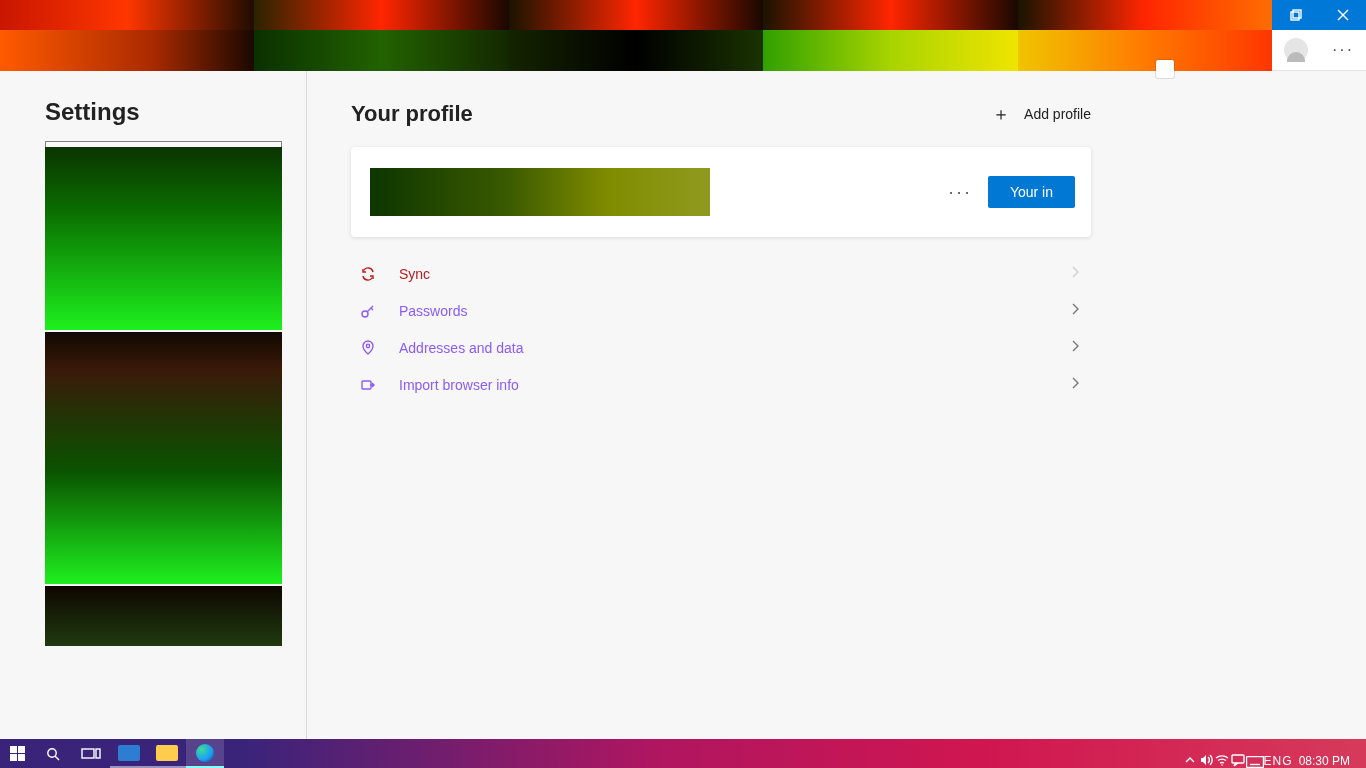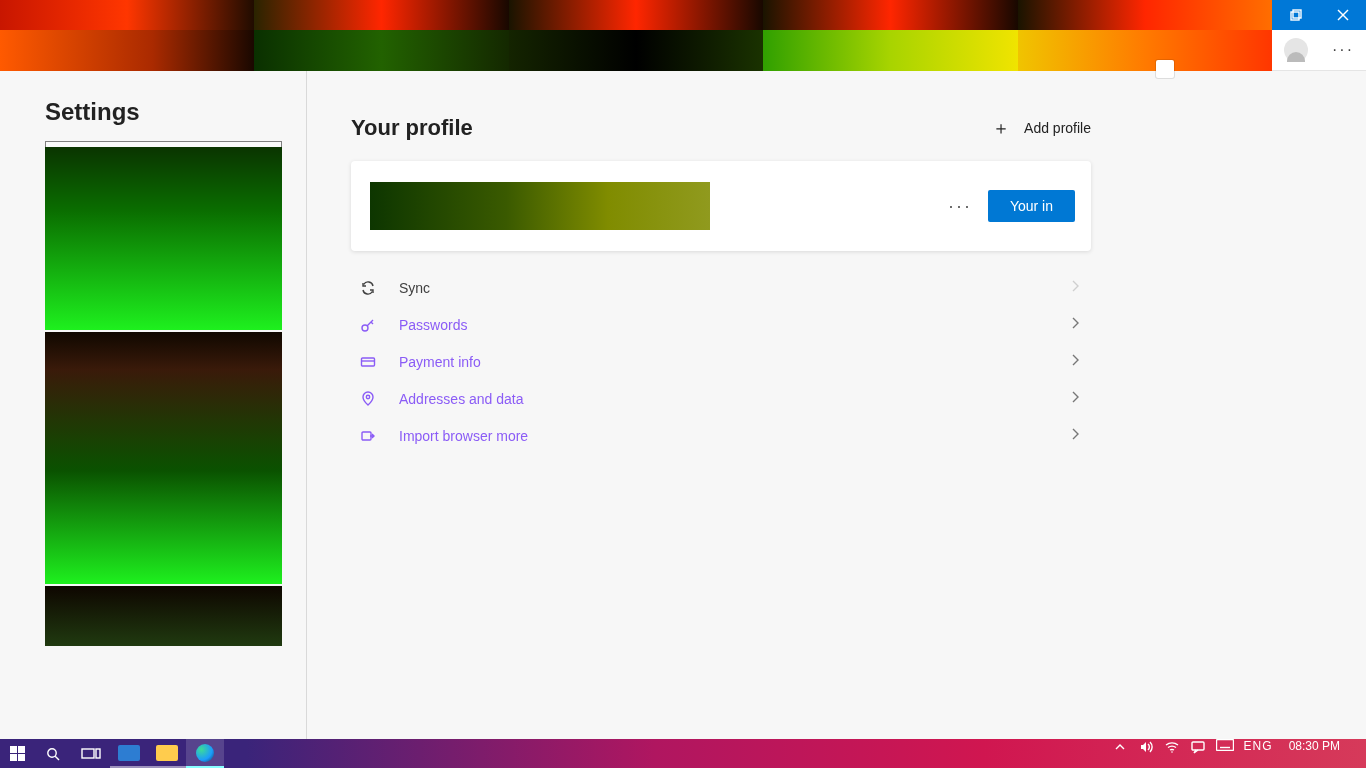--- a/index.html
+++ b/index.html
@@ -50,53 +50,53 @@
   .body-area{display:flex;width:100%;height:668px;background:#f7f7f7;justify-content:space-between;}
   .sidebar{width:307px;height:100%;border-right:1px solid #d9d9d9;padding:27px 20px 0 45px;}
   .settings-title{font-size:24px;font-weight:600;color:#222;}
   .side-blocks{margin-top:15px;}
   .sb{width:237px;margin-bottom:0;}
   .sb0{height:6px;background:#fafafa;border:1px solid #808080;border-bottom:none;}
   .sb1{height:183px;background:linear-gradient(180deg,#0a3400 0%,#0a6e00 35%,#1ef01e 100%);}
   .sb2{height:252px;background:linear-gradient(180deg,#100800 0%,#3a1a0a 15%,#0a5200 55%,#1ef01e 100%);margin-top:2px;}
   .sb3{height:60px;background:linear-gradient(180deg,#0e0600 0%,#203a10 100%);margin-top:2px;}
   
-  .main{flex:1;padding:44px 50px 0 44px;position:relative;}
+  .main{flex:1;padding:30px 50px 0 44px;position:relative;}
   .main-header{display:flex;justify-content:space-between;align-items:center;width:740px;}
   .page-title{font-size:22px;font-weight:600;color:#222;}
   .add-profile{display:flex;align-items:center;gap:14px;color:#222;font-size:14px;cursor:pointer;}
   .plus-icon{font-size:18px;font-weight:400;}
   .card{margin-top:20px;width:740px;height:90px;background:#fff;border-radius:4px;box-shadow:0 1px 4px rgba(0,0,0,.12);display:flex;align-items:center;padding:0 16px;gap:16px;}
   .card-swatch{width:340px;height:48px;background:linear-gradient(90deg,#0d3600 0%,#3a5a00 40%,#808c00 70%,#909a1e 100%);margin-left:3px;}
   .card-spacer{flex:1;}
   .card-more{font-size:18px;color:#555;letter-spacing:2px;cursor:pointer;}
   .signin-btn{background:#0078d4;color:#fff;border:none;border-radius:2px;font-size:14px;padding:8px 22px;cursor:pointer;}
   .rows{margin-top:18px;width:740px;display:flex;flex-direction:column;}
   .row{height:37px;display:flex;align-items:center;padding:0 8px;gap:22px;cursor:pointer;font-size:14px;color:#8b5cf6;}
-  .row.disabled{color:#404040;cursor:default;}
+  .row.disabled{color:#b91c1c;cursor:default;}
   .row .row-icon{width:18px;display:flex;align-items:center;justify-content:center;color:inherit;}
   .row .row-label{flex:1;}
   .row .chev{color:#777;font-size:14px;}
   .row.disabled .chev{color:#cfcfcf;}
   
   svg{width:16px;height:16px;stroke:currentColor;fill:none;stroke-width:1.4;}
   
   .taskbar{position:absolute;left:0;bottom:0;width:100%;height:29px;background:linear-gradient(90deg,#3a247a 0%,#3a247a 18%,#b01660 48%,#d01650 72%,#d63a5a 100%);display:flex;align-items:center;color:#fff;font-size:12px;}
   .taskbar-left{display:flex;align-items:center;height:100%;}
   .tb-btn{width:38px;height:100%;display:flex;align-items:center;justify-content:center;cursor:pointer;}
   .tb-btn.start{width:34px;}
   .tb-btn.active{background:rgba(255,255,255,.15);border-bottom:2px solid #8ff;}
   .tb-btn.running{border-bottom:2px solid rgba(255,255,255,.5);}
   .start-logo{width:15px;height:15px;display:grid;grid-template-columns:1fr 1fr;grid-template-rows:1fr 1fr;gap:1px;}
   .start-logo span{background:#fff;}
   .task-icon{width:22px;height:16px;border-radius:2px;}
   .ti-mail{background:#2d7dd2;}
   .ti-folder{background:#ffcc4d;}
   .ti-edge{background:radial-gradient(circle at 30% 30%,#3ddc97 0%,#1b9cfc 60%,#0a3d62 100%);border-radius:50%;width:18px;height:18px;}
-  .taskbar-right{margin-left:auto;display:flex;align-items:flex-start;height:100%;gap:10px;padding-right:10px;}
+  .taskbar-right{margin-left:auto;display:flex;align-items:flex-end;height:100%;padding-right:10px;}
   .tb-right-icon{display:flex;align-items:center;justify-content:center;}
   .lang{font-size:12px;letter-spacing:1px;}
   .clock{font-size:12px;margin-left:6px;}
   .tray-sep{width:6px;}
 </style>
 </head>
 <body>
 
 <div class="titlebar">
   <div class="titlebar-gradient">
@@ -193,58 +193,44 @@
             </svg>
         </span>
         <span class="row-label">Passwords</span>
         <span class="chev">
           <svg viewBox="0 0 16 16">
               <path d="M6 3l5 5-5 5"></path>
             </svg>
         </span>
       </div>
 
+
       <div class="row">
         <span class="row-icon">
           <svg viewBox="0 0 16 16">
-              <rect x="1.5" y="4" width="13" height="8" rx="1"></rect>
-              <line x1="1.5" y1="7" x2="14.5" y2="7"></line>
-            </svg>
-        </span>
-        <span class="row-label">Payment info</span>
+              <path d="M8 14s5-4.5 5-8a5 5 0 0 0-10 0c0 3.5 5 8 5 8z"></path>
+              <circle cx="8" cy="6" r="1.7"></circle>
+            </svg>
+        </span>
+        <span class="row-label">Addresses and data</span>
         <span class="chev">
           <svg viewBox="0 0 16 16">
               <path d="M6 3l5 5-5 5"></path>
             </svg>
         </span>
       </div>
 
       <div class="row">
         <span class="row-icon">
           <svg viewBox="0 0 16 16">
-              <path d="M8 14s5-4.5 5-8a5 5 0 0 0-10 0c0 3.5 5 8 5 8z"></path>
-              <circle cx="8" cy="6" r="1.7"></circle>
-            </svg>
-        </span>
-        <span class="row-label">Addresses and data</span>
-        <span class="chev">
-          <svg viewBox="0 0 16 16">
-              <path d="M6 3l5 5-5 5"></path>
-            </svg>
-        </span>
-      </div>
-
-      <div class="row">
-        <span class="row-icon">
-          <svg viewBox="0 0 16 16">
               <rect x="2" y="4" width="9" height="8" rx="1"></rect>
               <path d="M14 8h-4M12 6l2 2-2 2"></path>
             </svg>
         </span>
-        <span class="row-label">Import browser more</span>
+        <span class="row-label">Import browser info</span>
         <span class="chev">
           <svg viewBox="0 0 16 16">
               <path d="M6 3l5 5-5 5"></path>
             </svg>
         </span>
       </div>
 
     </div>
   </div>
 </div>

